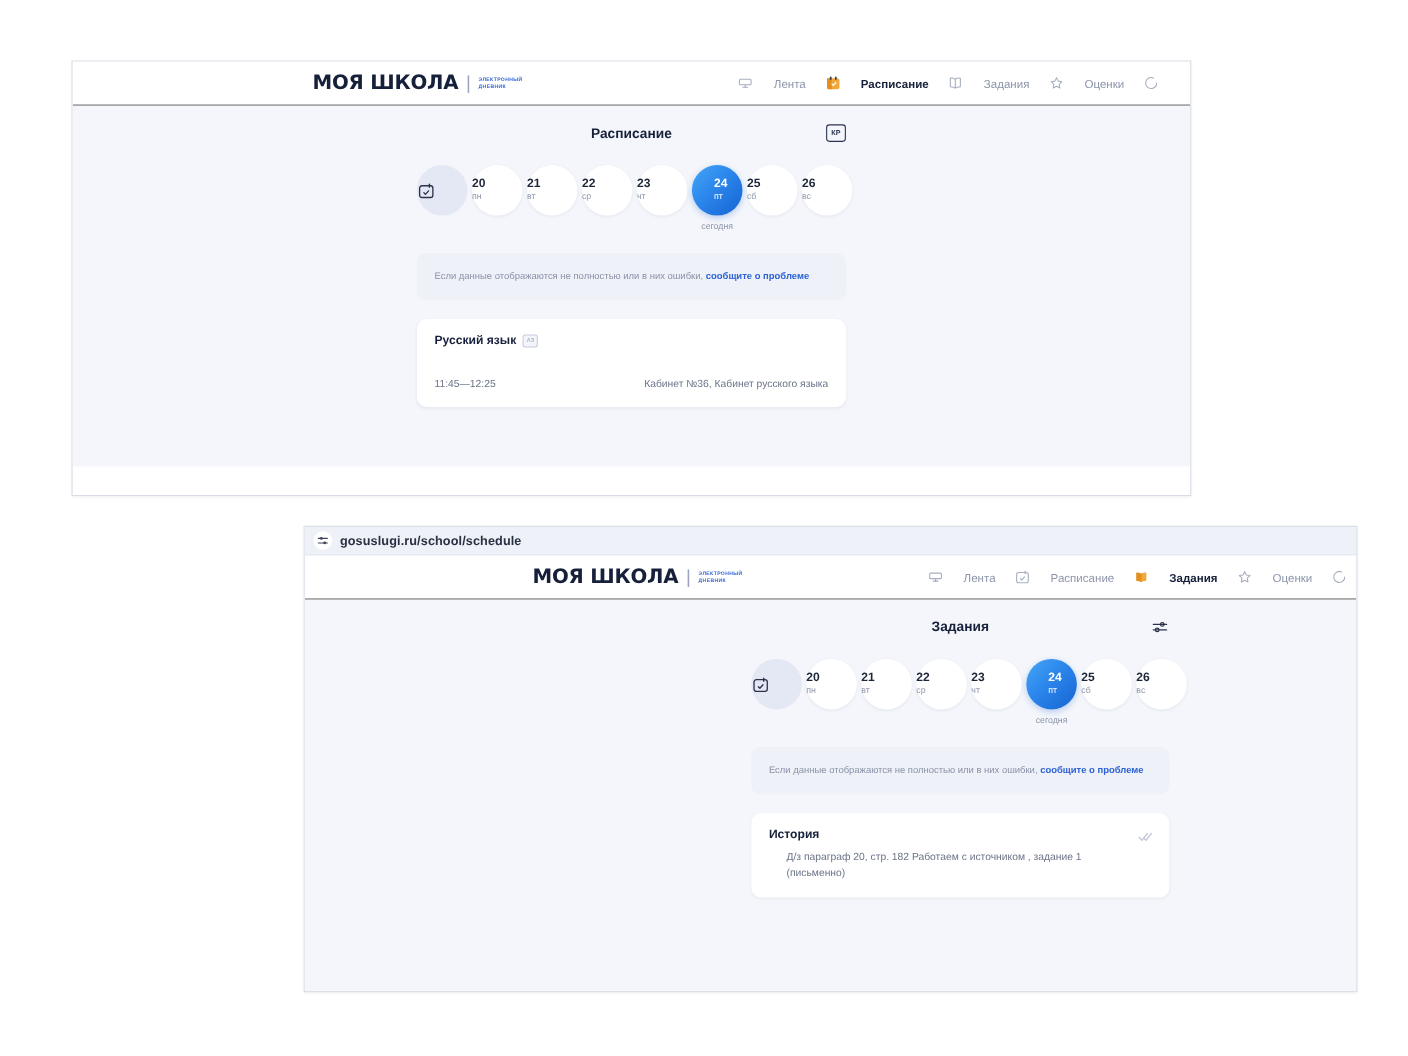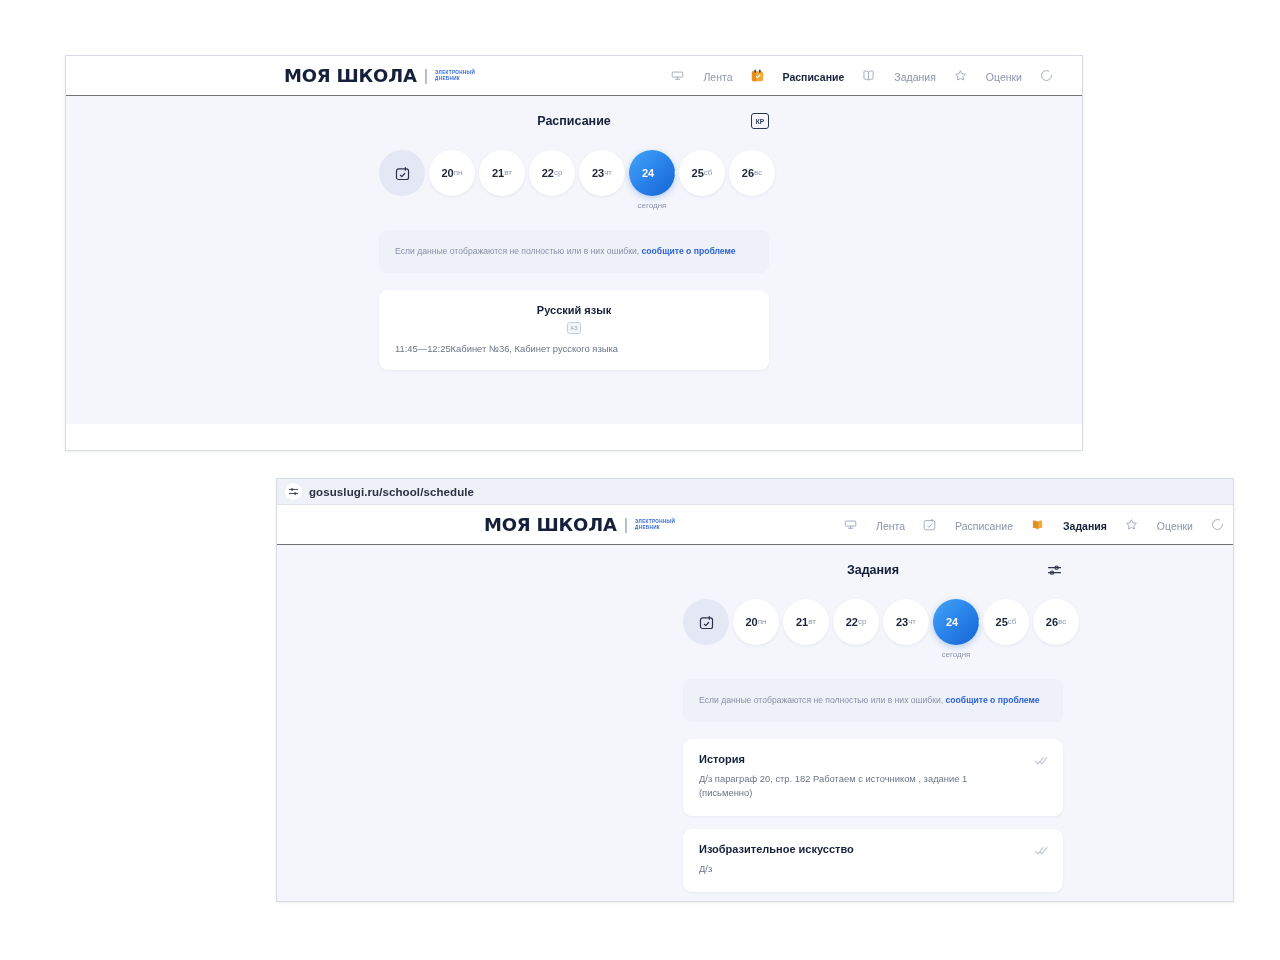--- a/index.html
+++ b/index.html
@@ -113,22 +113,22 @@
   .dates { display: flex; align-items: flex-start; gap: 4px; }
   .date-cell {
     width: 46px;
     display: flex; flex-direction: column; align-items: center;
   }
   .date-circle {
     width: 46px; height: 46px;
     border-radius: 50%;
     background: #ffffff;
     box-shadow: 0 1px 3px rgba(30,45,90,.08);
-    display: flex; flex-direction: row;
-    align-items: center; justify-content: center;
+    display: flex; flex-direction: column;
+    align-items: flex-start; justify-content: center;
     cursor: pointer;
   }
   .date-circle .d-num { font-size: 11px; font-weight: bold; color: #1d2639; line-height: 1.15; }
   .date-circle .d-dow { font-size: 8px; color: #9098ad; line-height: 1.3; }
   .date-circle.calendar {
     background: #e4e7f4;
     box-shadow: none;
   }
   .date-circle.today {
     background: linear-gradient(135deg, #45a6f5 0%, #2b86ec 45%, #1663cf 100%);
@@ -164,25 +164,25 @@
   .card-title { font-size: 11px; font-weight: bold; color: #16203a; }
   .az-badge {
     width: 14px; height: 12px;
     border: 1px solid #c6ccdc;
     border-radius: 2.5px;
     background: #f3f5fa;
     display: flex; align-items: center; justify-content: center;
     font-size: 5.2px; color: #98a0b4; letter-spacing: .2px;
   }
   .card-row2 {
-    display: flex; align-items: baseline; 
+    display: flex; align-items: baseline; justify-content: space-between;
   }
   .card-time { font-size: 9.4px; color: #6c7488; }
   .card-room { font-size: 9.4px; color: #6c7488; }
-  .card-desc { font-size: 9.4px; color: #6c7488; line-height: 1.5; }
+  .card-desc { font-size: 9.4px; color: #6c7488; line-height: 1.5; margin-left: 16px; }
   .check-ico {
     position: absolute; right: 14px; top: 14px;
     width: 15px; height: 15px;
   }
 </style>
 </head>
 <body>
 
 <div class="stage">
 
@@ -310,21 +310,21 @@
           </div>
         </div>
 
         <div class="notice" style="padding:14px 16px; margin-bottom:17px;">
           <div class="notice-text">
             <span>Если данные отображаются не полностью или в них ошибки, </span><span class="notice-link">сообщите о проблеме</span>
           </div>
         </div>
 
         <div class="card" style="padding:14px 16px 16px; margin-bottom:13px;">
-          <div class="card-title-row" style="margin-bottom:9px;flex-direction:column;">
+          <div class="card-title-row" style="margin-bottom:27px;">
             <span class="card-title">Русский язык</span>
             <span class="az-badge">АЗ</span>
           </div>
           <div class="card-row2">
             <span class="card-time">11:45—12:25</span>
             <span class="card-room">Кабинет №36, Кабинет русского языка</span>
           </div>
         </div>
 
 
@@ -483,28 +483,18 @@
           <div class="card-title-row" style="margin-bottom:7px;">
             <span class="card-title">История</span>
           </div>
           <div class="card-desc">Д/з параграф 20, стр. 182 Работаем с источником , задание 1 (письменно)</div>
           <svg class="check-ico" viewBox="0 0 24 24" fill="none" stroke="#c3c9d6" stroke-width="2" stroke-linecap="round" stroke-linejoin="round">
             <path d="M2.5 13l4 4.3 8-9.8"></path>
             <path d="M10 14.8l2.4 2.5 8-9.8"></path>
           </svg>
         </div>
 
-        <div class="card" style="padding:14px 40px 16px 16px;">
-          <div class="card-title-row" style="margin-bottom:7px;">
-            <span class="card-title">Изобразительное искусство</span>
-          </div>
-          <div class="card-desc">Д/з</div>
-          <svg class="check-ico" viewBox="0 0 24 24" fill="none" stroke="#c3c9d6" stroke-width="2" stroke-linecap="round" stroke-linejoin="round">
-            <path d="M2.5 13l4 4.3 8-9.8"></path>
-            <path d="M10 14.8l2.4 2.5 8-9.8"></path>
-          </svg>
-        </div>
 
       </div>
     </div>
   </div>
 
 </div>
 
 </body></html>

